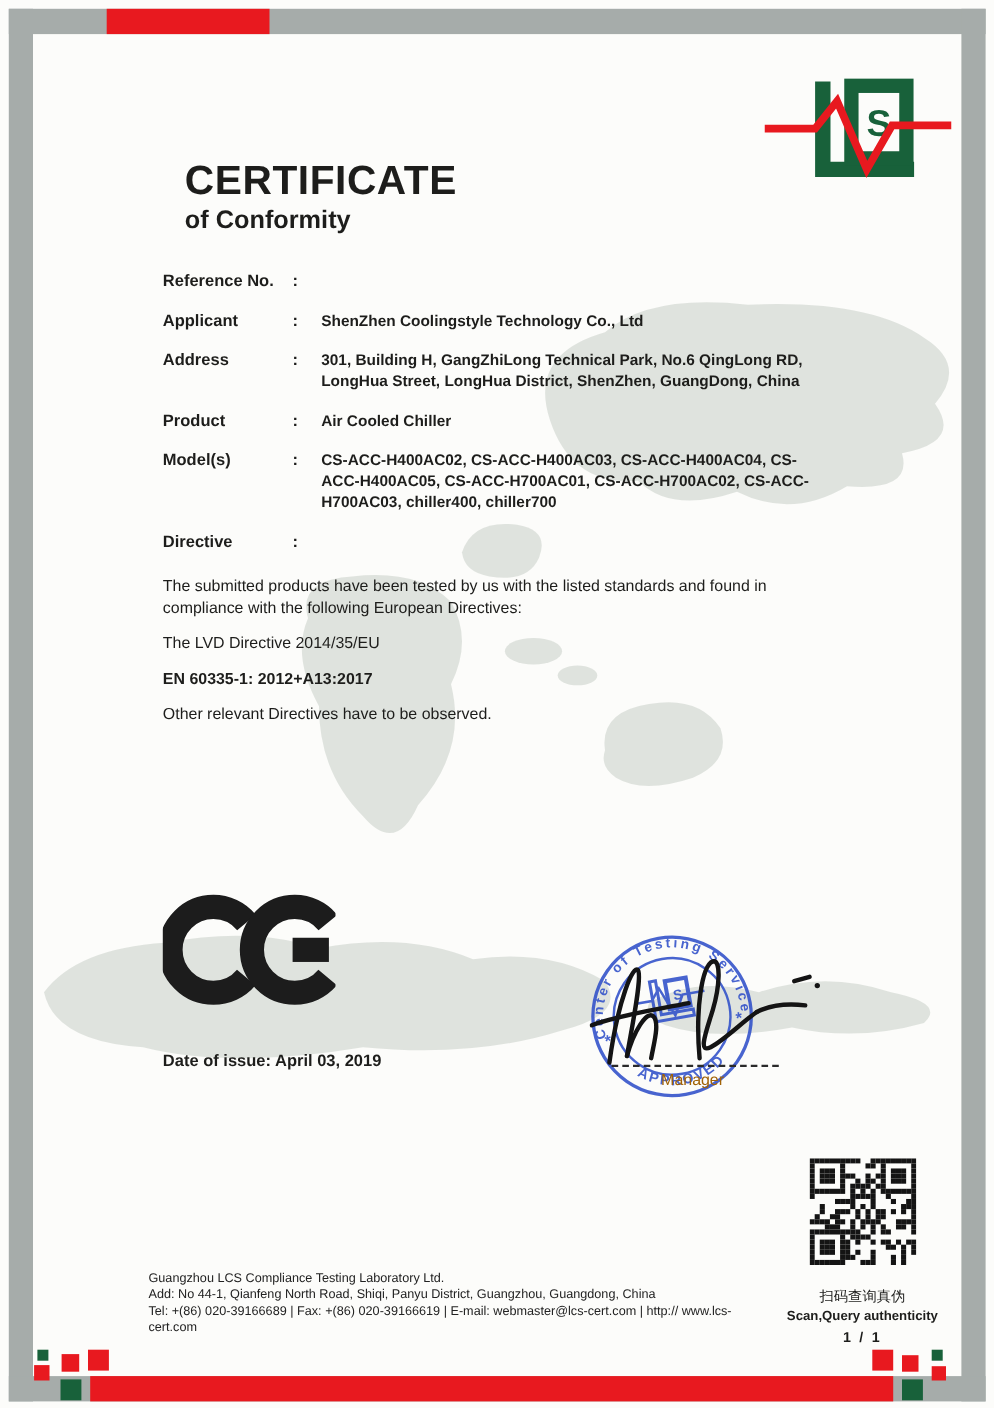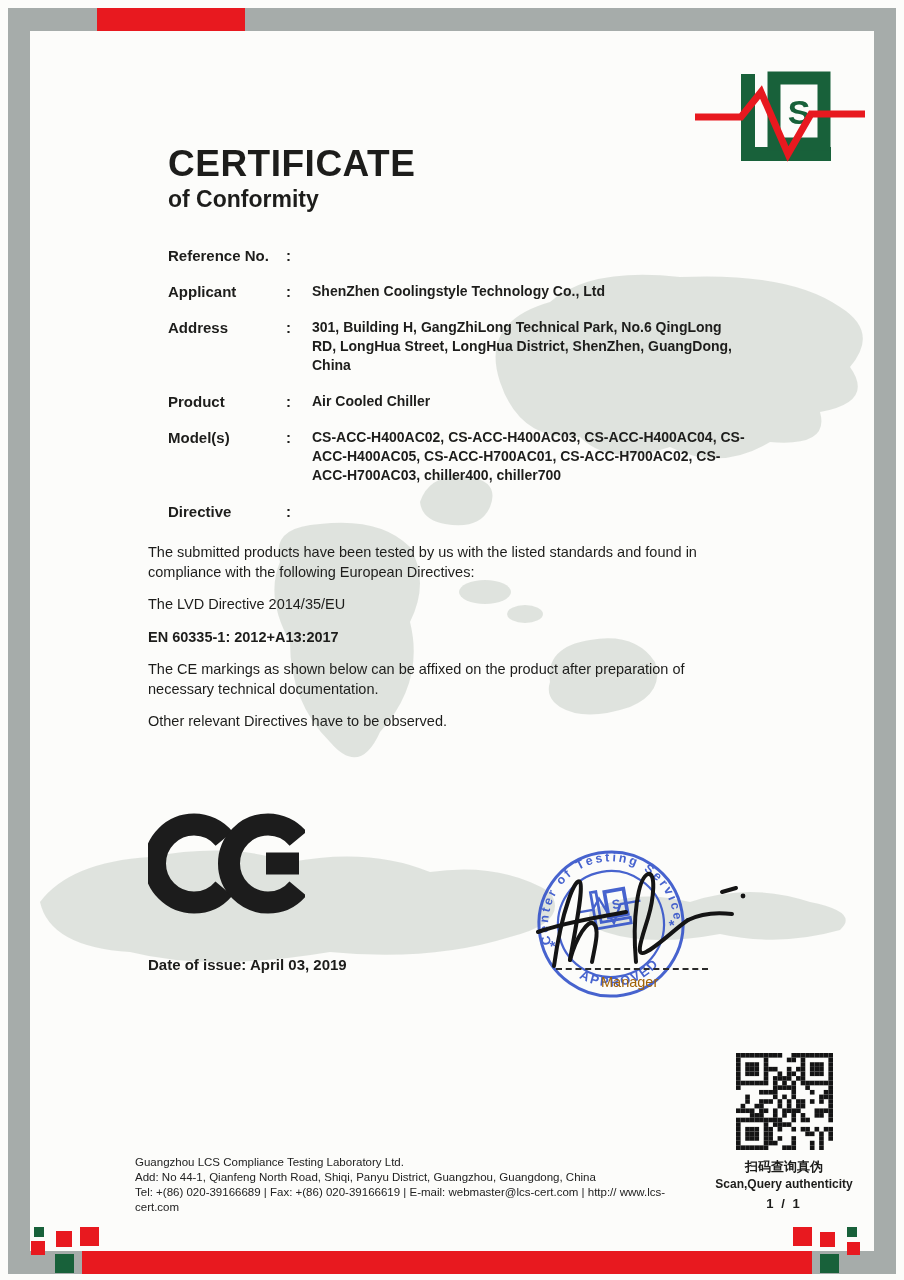--- a/index.html
+++ b/index.html
@@ -20,42 +20,42 @@
   
   .map{position:absolute;left:30px;top:262px;z-index:0;}
   
   .logo{position:absolute;left:695px;top:62px;z-index:2;}
   
   .title-block{position:absolute;left:168px;top:144px;z-index:2;}
   .title{font-size:37px;font-weight:bold;letter-spacing:.5px;line-height:40px;}
   .subtitle{font-size:23px;font-weight:bold;line-height:30px;}
   
   .content{position:absolute;left:148px;top:246px;width:600px;z-index:2;}
-  .frow{display:flex;margin-bottom:17px;margin-left:20px;}
+  .frow{display:flex;margin-bottom:17px;}
   .flabel{width:118px;font-size:15px;font-weight:bold;line-height:19px;flex:none;}
   .fcolon{width:26px;font-size:15px;font-weight:bold;line-height:19px;flex:none;}
   .fvalue{flex:1;font-size:14px;font-weight:bold;line-height:19px;}
   .para{font-size:14.5px;line-height:19.5px;margin:0 0 13px 0;}
   .para.bold{font-weight:normal;}
   .std{font-size:14.5px;font-weight:bold;line-height:19.5px;}
   .std-block{margin:0 0 13px 0;}
   
   .ce-wrap{position:absolute;left:148px;top:812px;z-index:2;}
   .sr{position:absolute;width:1px;height:1px;overflow:hidden;clip:rect(0 0 0 0);}
   .date-issue{position:absolute;left:148px;top:956px;font-size:15px;font-weight:bold;z-index:2;}
   
   .stamp{position:absolute;left:532px;top:845px;z-index:3;}
   .signature{position:absolute;left:536px;top:848px;z-index:4;}
   .sig-line{position:absolute;left:556px;top:968px;width:152px;border-top:2px dashed #2a2a2a;z-index:4;}
   .manager{position:absolute;left:601px;top:974px;font-size:14.5px;color:#a16207;z-index:4;text-align:center;}
   
   .footer{position:absolute;left:135px;top:1155px;width:560px;font-size:11.5px;line-height:15px;color:#222;z-index:2;}
   .qr-col{position:absolute;left:700px;top:1053px;width:168px;text-align:center;z-index:2;}
   .qr-svg{display:block;margin:0 auto;}
-  .qr-zh{font-size:13px;font-weight:bold;margin-top:8px;}
+  .qr-zh{font-size:13px;font-weight:normal;margin-top:20px;}
   .qr-en{font-size:12px;font-weight:bold;margin-top:1px;}
   .page-num{font-size:13px;font-weight:bold;margin-top:5px;letter-spacing:2px;}
 </style>
 </head>
 <body>
 
 <div class="page">
 
   <div class="bar frame-top"></div>
   <div class="bar frame-left"></div>
@@ -131,21 +131,20 @@
     <div class="frow" style="margin-bottom:22px;">
       <div class="flabel">Directive</div>
       <div class="fcolon">:</div>
     </div>
 
     <p class="para">The submitted products have been tested by us with the listed standards and found in compliance with the following European Directives:</p>
     <p class="para bold">The LVD Directive 2014/35/EU</p>
     <div class="std-block">
       <div class="std">EN 60335-1: 2012+A13:2017</div>
     </div>
-    <p class="para">The CE markings as shown below can be affixed on the product after preparation of necessary technical documentation.</p>
     <p class="para">Other relevant Directives have to be observed.</p>
   </div>
 
   <div class="ce-wrap">
     <span class="sr">CE</span>
     <svg width="157" height="103" viewBox="0 0 157 103">
       <circle cx="46" cy="51.5" r="39" fill="none" stroke="#1c1c1c" stroke-width="22" stroke-dasharray="0 27.2 190.6 27.2"></circle>
       <circle cx="120" cy="51.5" r="39" fill="none" stroke="#1c1c1c" stroke-width="22" stroke-dasharray="0 27.2 190.6 27.2"></circle>
       <rect x="118" y="40.5" width="33" height="22" fill="#1c1c1c"></rect>
     </svg>

